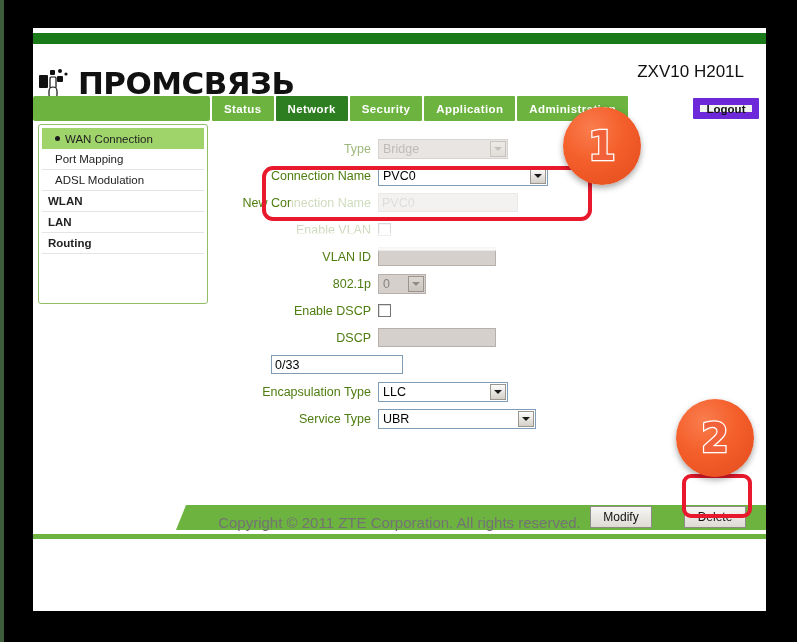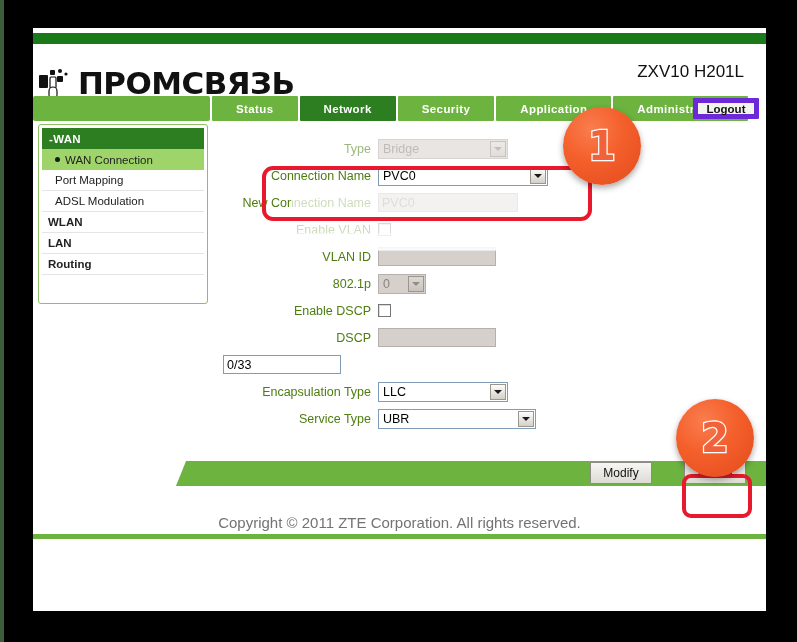--- a/index.html
+++ b/index.html
@@ -74,37 +74,37 @@
   .nav-tabs {
     position: absolute; left: 179px; top: 0;
     display: flex; gap: 2px; height: 25px;
   }
   .nav-tab {
     height: 25px;
     background: #6cb33f;
     color: #ffffff;
     font-size: 11.5px; font-weight: bold;
     display: flex; align-items: center; justify-content: center;
-    padding: 0 24px;
+    padding: 0 12px;
     letter-spacing: 0.4px;
     cursor: pointer;
     border-radius: 1px;
     white-space: nowrap;
   }
   .nav-tab.active { background: #2d7d21; }
   .nav-right-filler {
     position: absolute; left: 0; top: 0;
     width: 733px; height: 25px;
     background: #6cb33f; z-index: -1; border-radius: 2px;
   }
   .logout-btn {
     position: absolute; right: 7px; top: 2px;
     width: 66px; height: 21px;
     background: #f2f5ee;
-    border: 5px solid #6d28d9;
+    border: 7px solid #6d28d9;
     color: #111111;
     font-size: 11.5px; font-weight: bold;
     display: flex; align-items: center; justify-content: center;
     cursor: pointer;
     border-radius: 1px;
   }
 
   
   .sidebar {
     position: absolute; left: 5px; top: 96px;
@@ -276,21 +276,21 @@
     color: #f2623a;
     -webkit-text-stroke: 2.5px #ffffff;
     paint-order: stroke fill;
     line-height: 1;
   }
   #badge-1 { left: 563px; top: 107px; }
   #badge-2 { left: 676px; top: 399px; }
 
   
   .actionbar {
-    position: absolute; left: 0; top: 428px;
+    position: absolute; left: 0; top: 472px;
     width: 733px; height: 30px;
   }
   .ab-slant-small {
     position: absolute; left: 148px; top: 5px;
     width: 22px; height: 25px;
     background: #6cb33f;
     transform: skewX(-22deg);
   }
   .ab-main {
     position: absolute; left: 176px; top: 5px;
@@ -365,21 +365,20 @@
         <div class="nav-tab">Status</div>
         <div class="nav-tab active">Network</div>
         <div class="nav-tab">Security</div>
         <div class="nav-tab">Application</div>
         <div class="nav-tab">Administration</div>
       </div>
       <div class="logout-btn">Logout</div>
     </div>
 
     <div class="sidebar">
-      <div class="sb-head">-WAN</div>
 
       <div class="sb-item sub selected">
         <span class="sb-bullet"></span>
         <span>WAN Connection</span>
       </div>
       <div class="sb-item sub">
         <span>Port Mapping</span>
       </div>
       <div class="sb-item sub">
         <span>ADSL Modulation</span>
@@ -457,21 +456,21 @@
 
       <div class="frow">
         <div class="flabel">DSCP</div>
         <div class="fctrl">
           <input class="txt disabled" style="width: 118px;" readonly="" value="">
         </div>
       </div>
 
       <div class="frow">
         <div class="fctrl">
-          <input class="txt" style="width: 118px;" value="0/33">
+          <input class="txt" style="width: 132px; margin-left: 48px;" value="0/33">
         </div>
       </div>
 
       <div class="frow">
         <div class="flabel">Encapsulation Type</div>
         <div class="fctrl">
           <div class="sel" style="width:130px;">
             <span>LLC</span>
             <span class="arrow"></span>
           </div>

